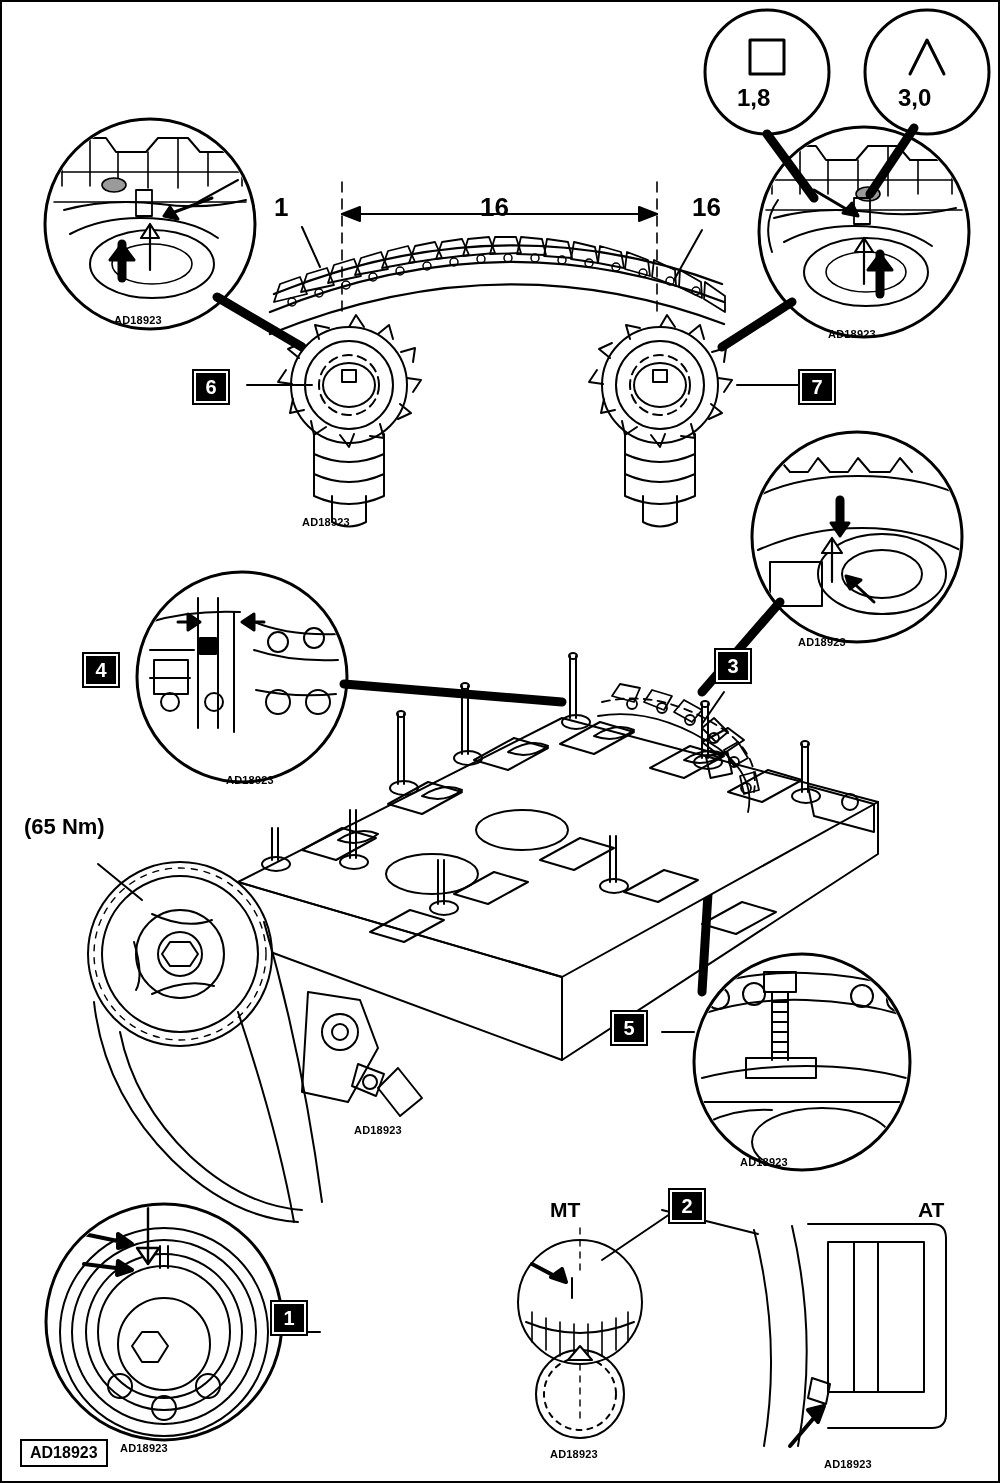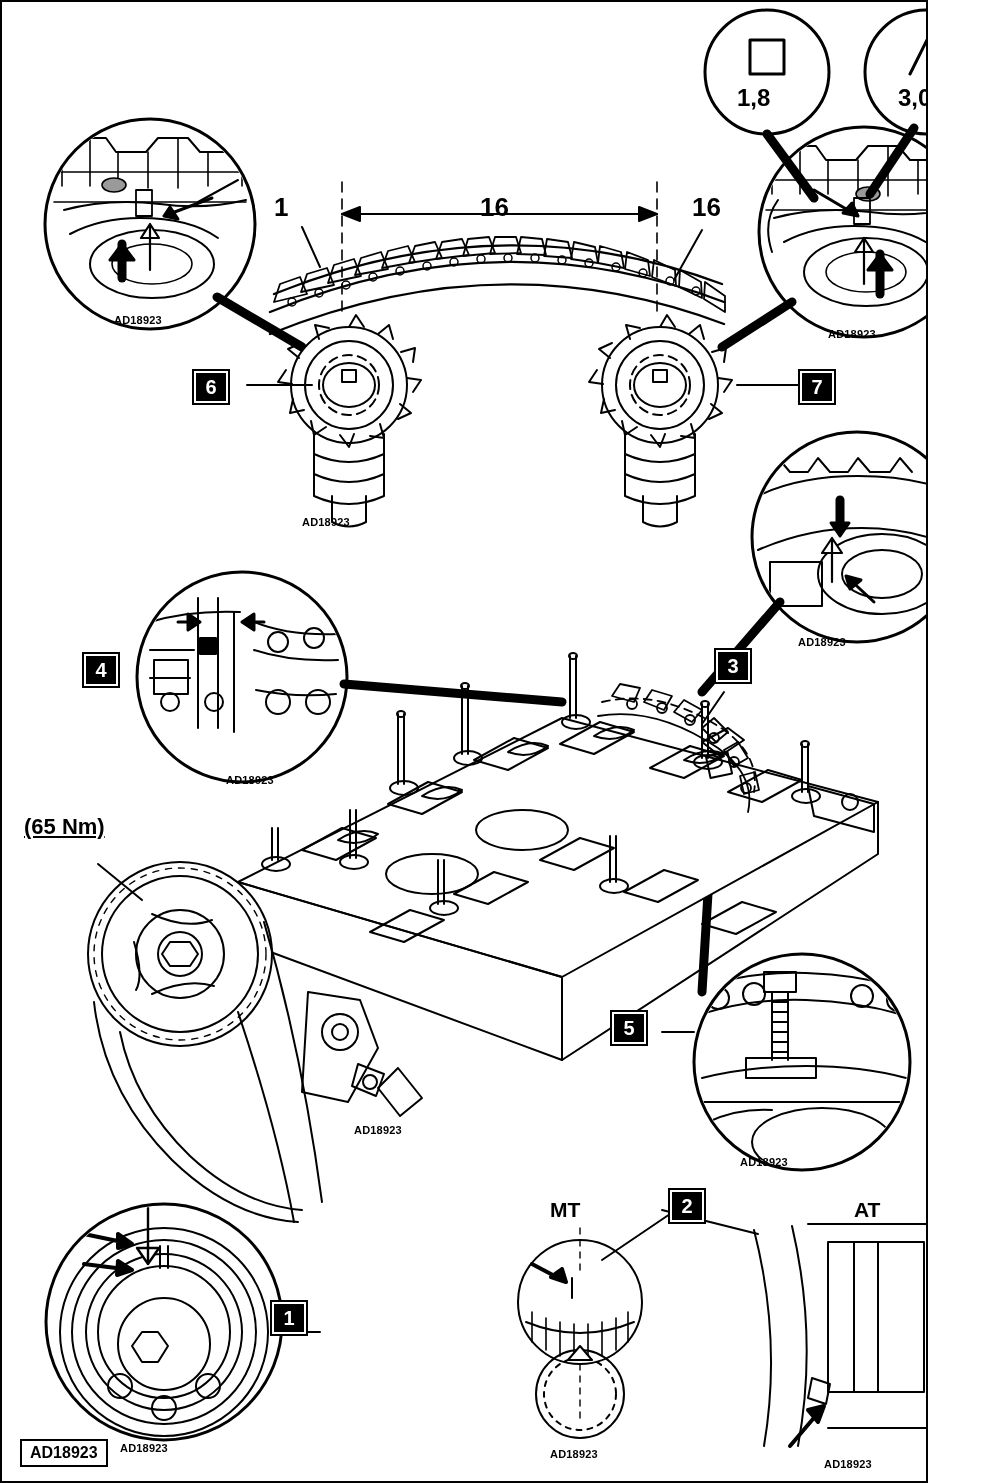--- a/index.html
+++ b/index.html
@@ -1,17 +1,17 @@
 <!DOCTYPE html>
 <html><head>
 <meta charset="utf-8">
 <style>
   html,body{margin:0;padding:0;background:#ffffff;}
   body{font-family:"Liberation Sans", sans-serif;}
-  #page{position:relative;width:928px;height:1483px;background:#fff;border:2px solid #000;box-sizing:border-box;overflow:hidden;}
+  #page{position:relative;width:1000px;height:1483px;background:#fff;border:2px solid #000;box-sizing:border-box;overflow:hidden;}
   .abs{position:absolute;}
   svg{display:block;}
   
   .numbox{position:absolute;background:#000;color:#fff;font-weight:bold;font-size:20px;
           width:34px;height:32px;line-height:32px;text-align:center;border:2px solid #000;}
   .numbox.inner{box-shadow:inset 0 0 0 2px #fff;}
   .code{position:absolute;font-size:11px;font-weight:bold;letter-spacing:.2px;color:#000;}
   .bigcode{position:absolute;left:18px;bottom:14px;border:2px solid #000;padding:3px 8px;
            font-size:16px;font-weight:bold;background:#fff;}
   .dim{position:absolute;font-size:26px;font-weight:bold;}
@@ -462,24 +462,24 @@
     </g>
   </svg>
 
   <div class="circlabel" style="left:735px;top:82px;">1,8</div>
   <div class="circlabel" style="left:896px;top:82px;">3,0</div>
 
   <div class="dim" style="left:478px;top:190px;">16</div>
   <div class="dim" style="left:690px;top:190px;">16</div>
   <div class="dim" style="left:272px;top:190px;">1</div>
 
-  <div class="nm" style="left:22px;top:812px;text-decoration:underline;">(65 Nm)</div>
+  <div class="nm" style="left:22px;top:812px;">(65 Nm)</div>
 
   <div class="mtat" style="left:548px;top:1196px;">MT</div>
-  <div class="mtat" style="left:852px;top:1196px;">AT</div>
+  <div class="mtat" style="left:916px;top:1196px;">AT</div>
 
   <div class="numbox inner" style="left:190px;top:367px;">6</div>
   <div class="numbox inner" style="left:796px;top:367px;">7</div>
   <div class="numbox inner" style="left:80px;top:650px;">4</div>
   <div class="numbox inner" style="left:712px;top:646px;">3</div>
   <div class="numbox inner" style="left:608px;top:1008px;">5</div>
   <div class="numbox inner" style="left:268px;top:1298px;">1</div>
   <div class="numbox inner" style="left:666px;top:1186px;">2</div>
 
   <div class="code" style="left:112px;top:312px;">AD18923</div>

